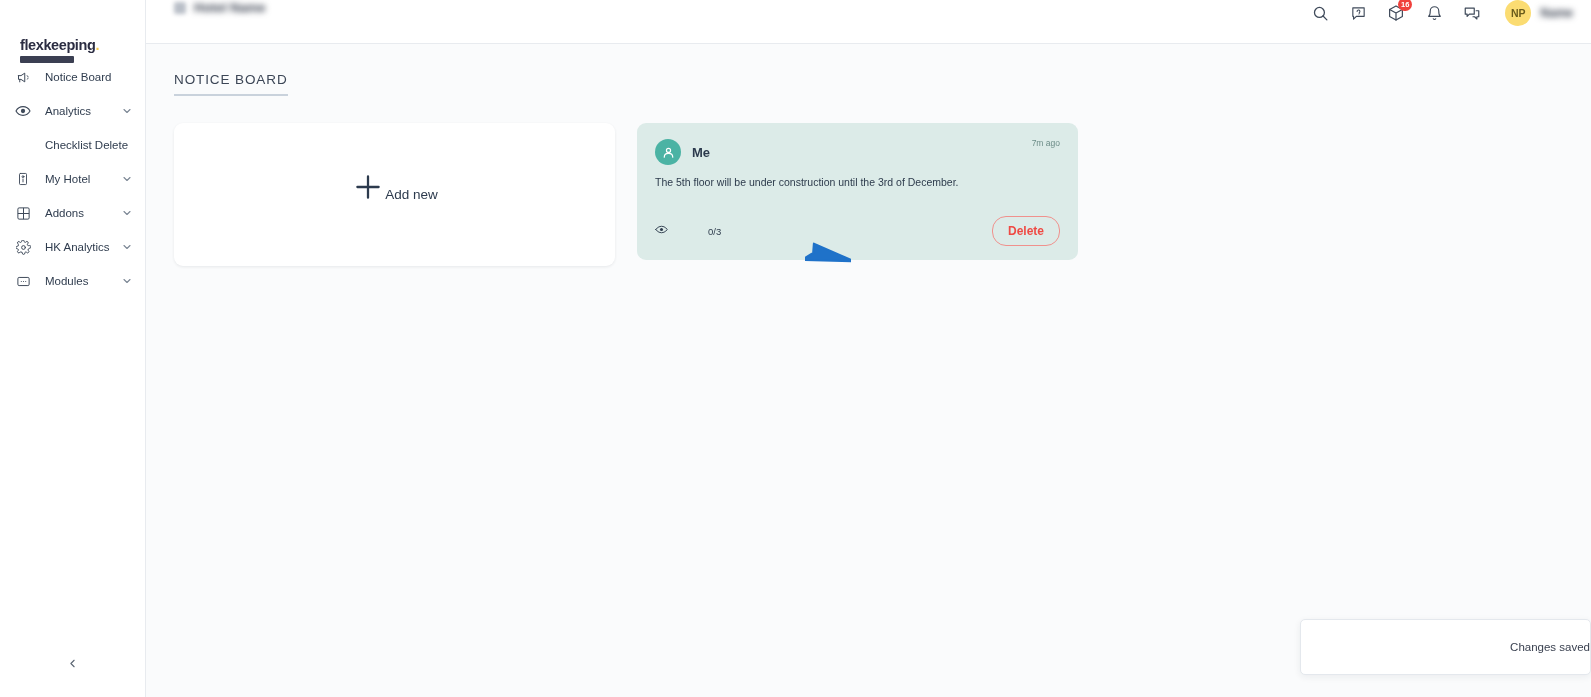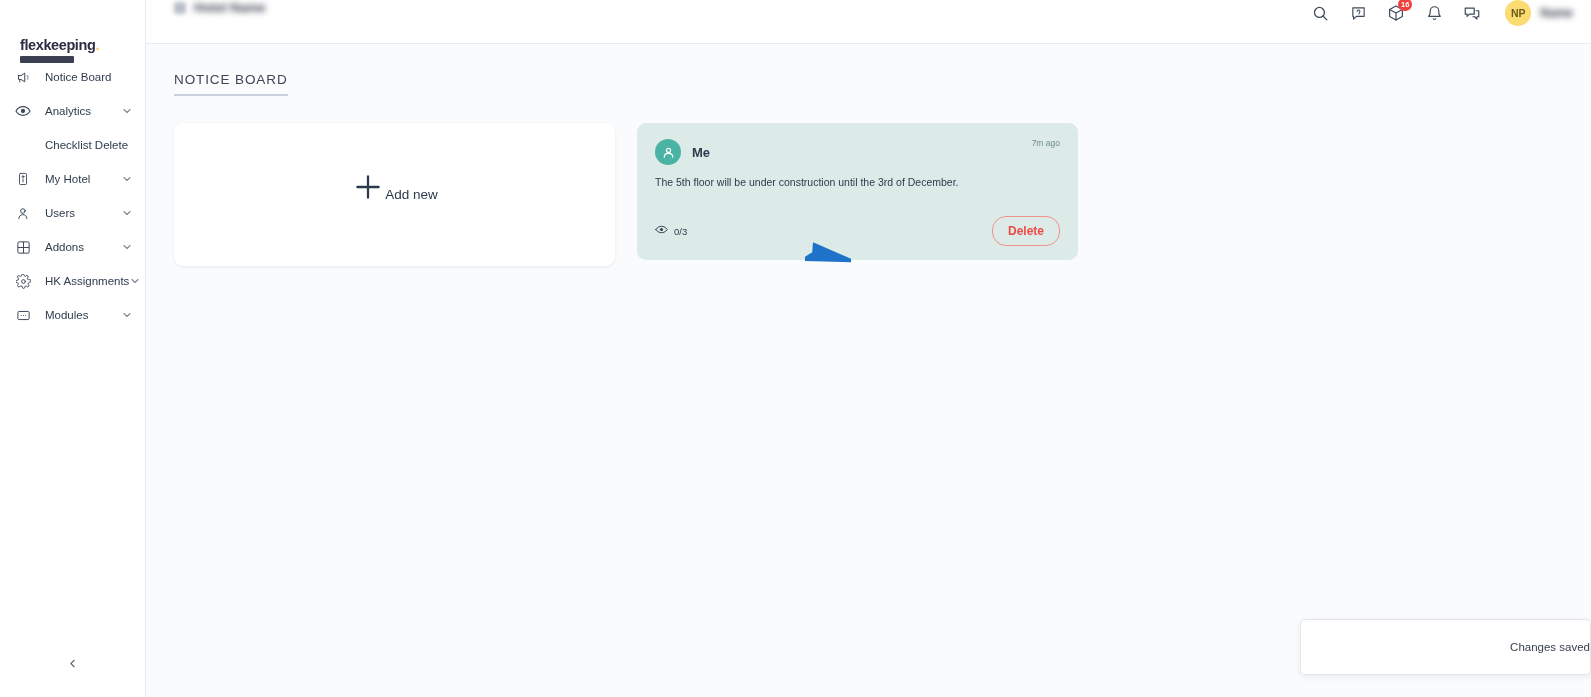--- a/index.html
+++ b/index.html
@@ -140,21 +140,21 @@
   }
   .nc-body {
     margin-top: 10px;
     font-size: 10.5px; color: #2d3b4c; line-height: 1.5;
   }
   .nc-foot {
     margin-top: auto; padding-top: 22px;
     display: flex; align-items: center; justify-content: space-between;
   }
   .nc-views { display: flex; align-items: center; gap: 6px; color: #2d3b4c; }
-  .nc-views-text { font-size: 9.5px; color: #2d3b4c; }
+  .nc-views-text { font-size: 9.5px; color: #2d3b4c; margin-left: 34px; }
   .delete-btn {
     border: 1px solid #f0918d; background: transparent;
     color: #ef4a44; border-radius: 14px;
     font-size: 12px; font-weight: 700;
     padding: 7px 15px; cursor: pointer;
     font-family: "Liberation Sans", sans-serif;
   }
 
   
   .cursor-arrow { position: absolute; left: 659px; top: 194px; pointer-events: none; }
@@ -222,34 +222,20 @@
         </span>
         <span class="nav-label">My Hotel</span>
         <span class="nav-chev">
           <svg width="12" height="12" viewBox="0 0 24 24" fill="none" stroke="currentColor" stroke-width="2.2" stroke-linecap="round" stroke-linejoin="round">
               <polyline points="6 9 12 15 18 9"></polyline>
             </svg>
         </span>
       </div>
 
 
-      <div class="nav-item">
-        <span class="nav-ico">
-          <svg width="15" height="15" viewBox="0 0 24 24" fill="none" stroke="currentColor" stroke-width="1.6" stroke-linecap="round" stroke-linejoin="round">
-            <circle cx="11" cy="8" r="3.6"></circle>
-              <path d="M4.5 20c0-3.6 2.9-6.2 6.5-6.2s6.5 2.6 6.5 6.2"></path>
-          </svg>
-        </span>
-        <span class="nav-label">Users</span>
-        <span class="nav-chev">
-          <svg width="12" height="12" viewBox="0 0 24 24" fill="none" stroke="currentColor" stroke-width="2.2" stroke-linecap="round" stroke-linejoin="round">
-              <polyline points="6 9 12 15 18 9"></polyline>
-            </svg>
-        </span>
-      </div>
 
       <div class="nav-item">
         <span class="nav-ico">
           <svg width="15" height="15" viewBox="0 0 24 24" fill="none" stroke="currentColor" stroke-width="1.6" stroke-linejoin="round">
             <rect x="3" y="3" width="18" height="18" rx="2"></rect>
               <path d="M3 12h18M12 3v18"></path>
           </svg>
         </span>
         <span class="nav-label">Addons</span>
         <span class="nav-chev">
@@ -259,21 +245,21 @@
         </span>
       </div>
 
       <div class="nav-item">
         <span class="nav-ico">
           <svg width="15" height="15" viewBox="0 0 24 24" fill="none" stroke="currentColor" stroke-width="1.6" stroke-linecap="round" stroke-linejoin="round">
             <circle cx="12" cy="12" r="3"></circle>
             <path d="M19.4 15a1.6 1.6 0 00.3 1.8l.1.1a2 2 0 11-2.8 2.8l-.1-.1a1.6 1.6 0 00-1.8-.3 1.6 1.6 0 00-1 1.5V21a2 2 0 11-4 0v-.1A1.6 1.6 0 008 19.4a1.6 1.6 0 00-1.8.3l-.1.1a2 2 0 11-2.8-2.8l.1-.1a1.6 1.6 0 00.3-1.8 1.6 1.6 0 00-1.5-1H2a2 2 0 110-4h.1A1.6 1.6 0 003.6 8a1.6 1.6 0 00-.3-1.8l-.1-.1a2 2 0 112.8-2.8l.1.1a1.6 1.6 0 001.8.3H8a1.6 1.6 0 001-1.5V2a2 2 0 114 0v.1a1.6 1.6 0 001 1.5 1.6 1.6 0 001.8-.3l.1-.1a2 2 0 112.8 2.8l-.1.1a1.6 1.6 0 00-.3 1.8V8a1.6 1.6 0 001.5 1H22a2 2 0 110 4h-.1a1.6 1.6 0 00-1.5 1z"></path>
           </svg>
         </span>
-        <span class="nav-label">HK Assignments</span>
+        <span class="nav-label">HK Analytics</span>
         <span class="nav-chev">
           <svg width="12" height="12" viewBox="0 0 24 24" fill="none" stroke="currentColor" stroke-width="2.2" stroke-linecap="round" stroke-linejoin="round">
               <polyline points="6 9 12 15 18 9"></polyline>
             </svg>
         </span>
       </div>
 
       <div class="nav-item">
         <span class="nav-ico">
           <svg width="15" height="15" viewBox="0 0 24 24" fill="none" stroke="currentColor" stroke-width="1.6" stroke-linejoin="round">

